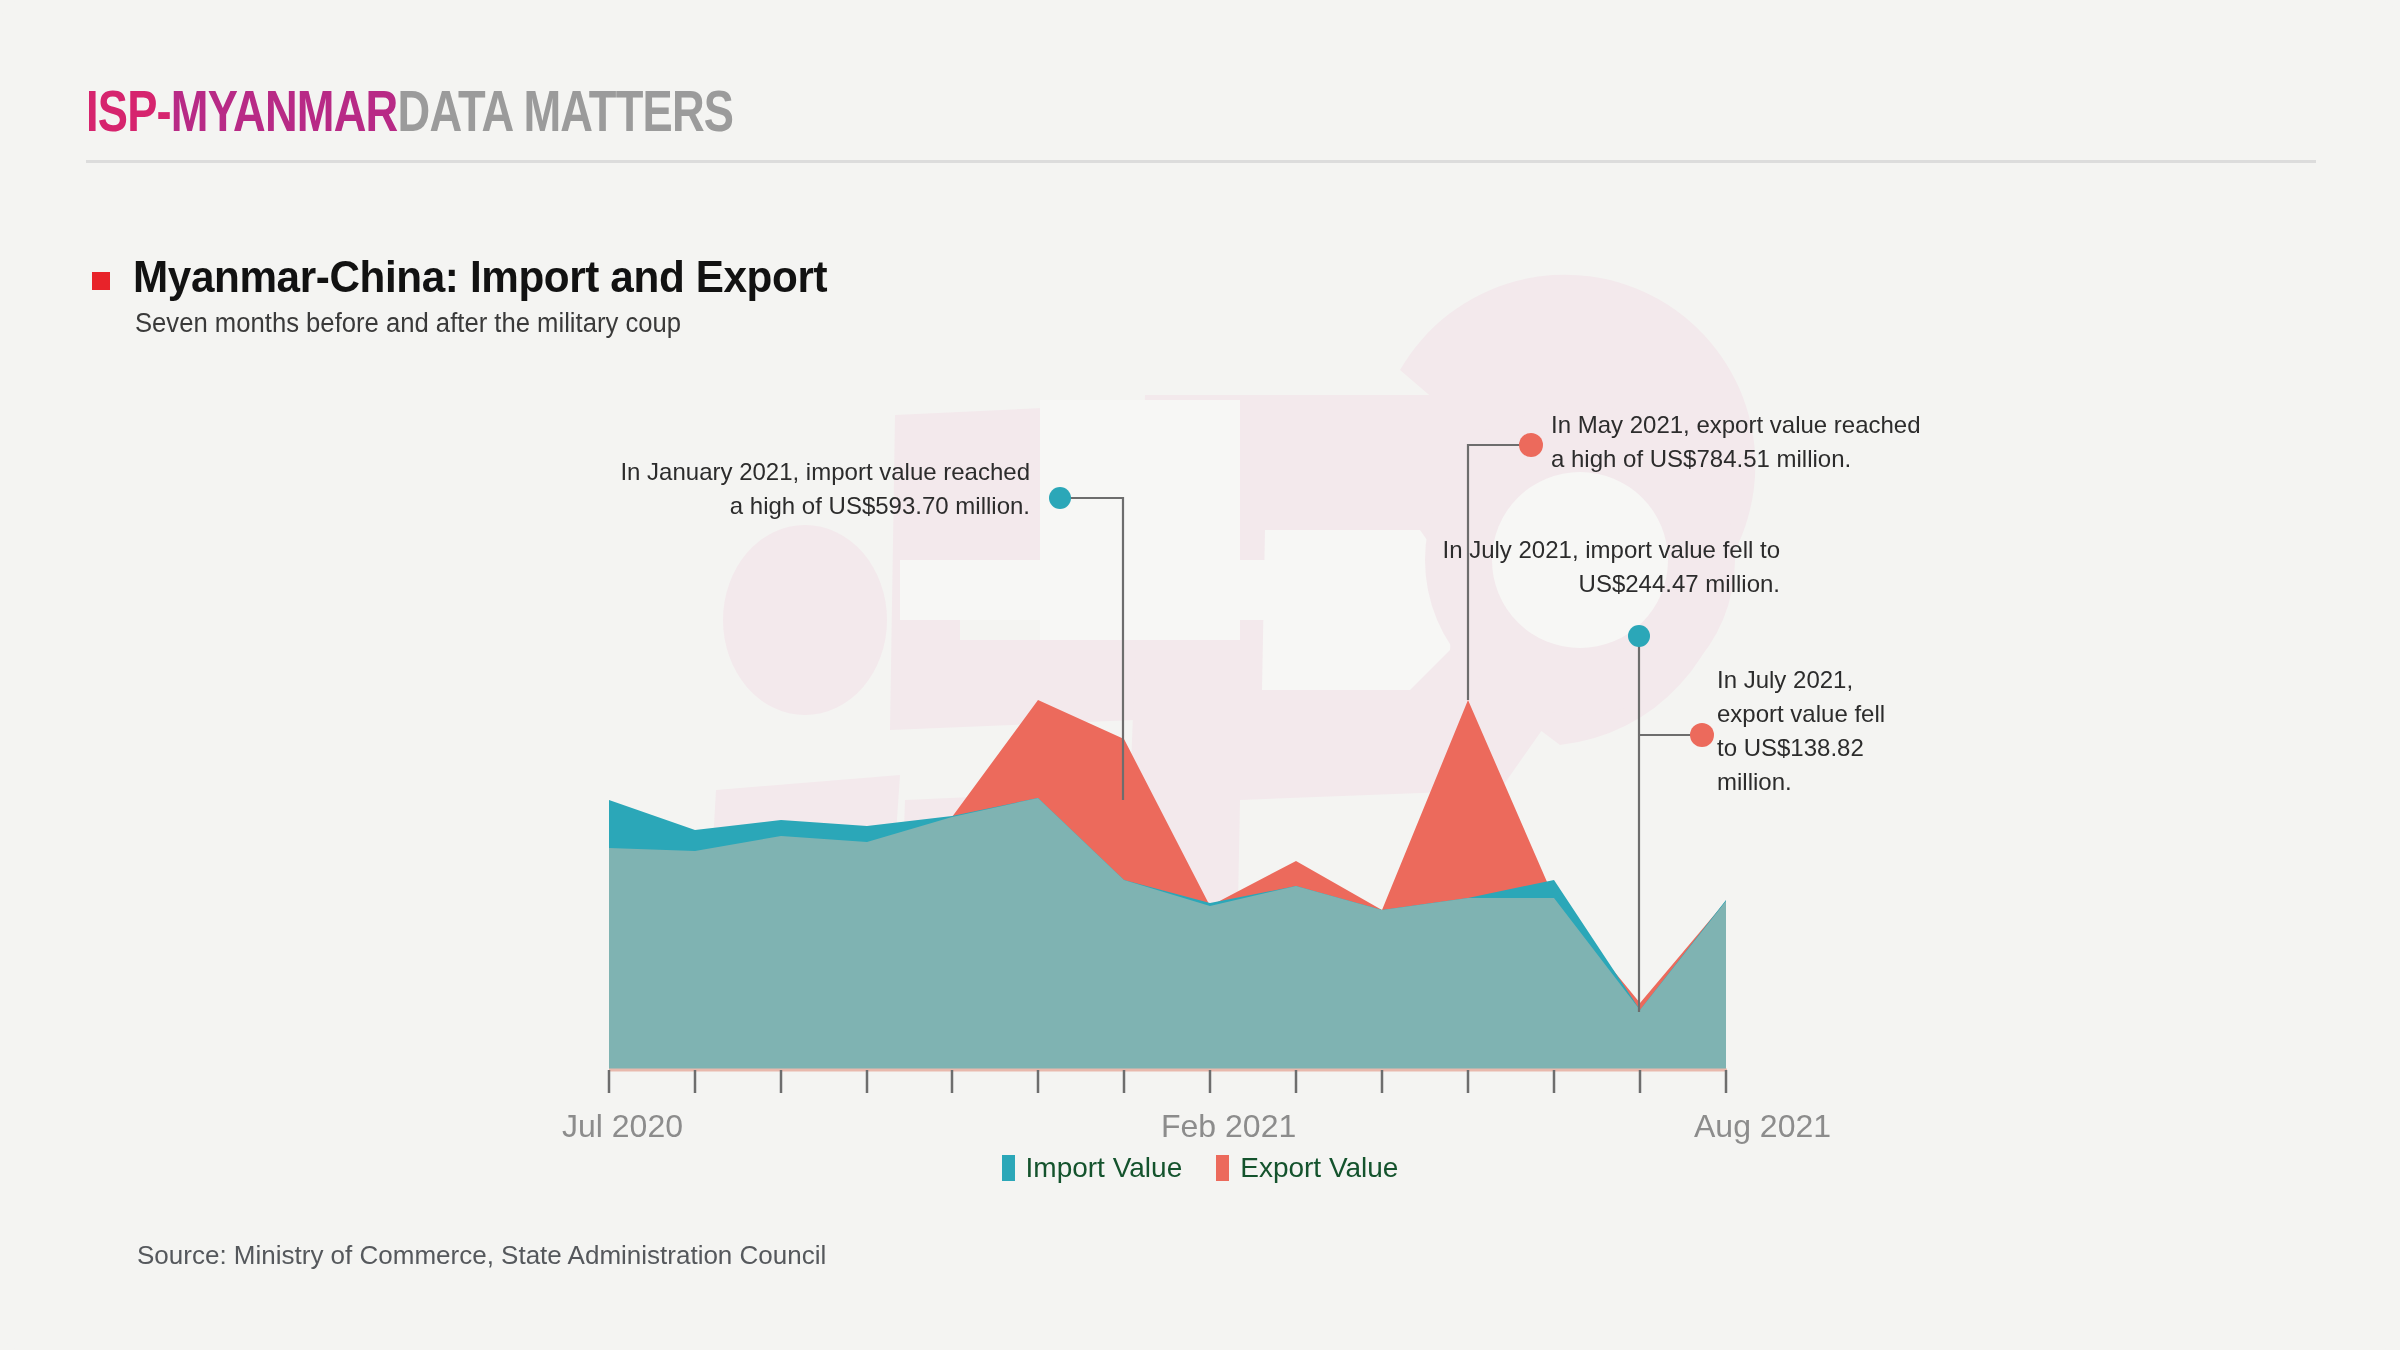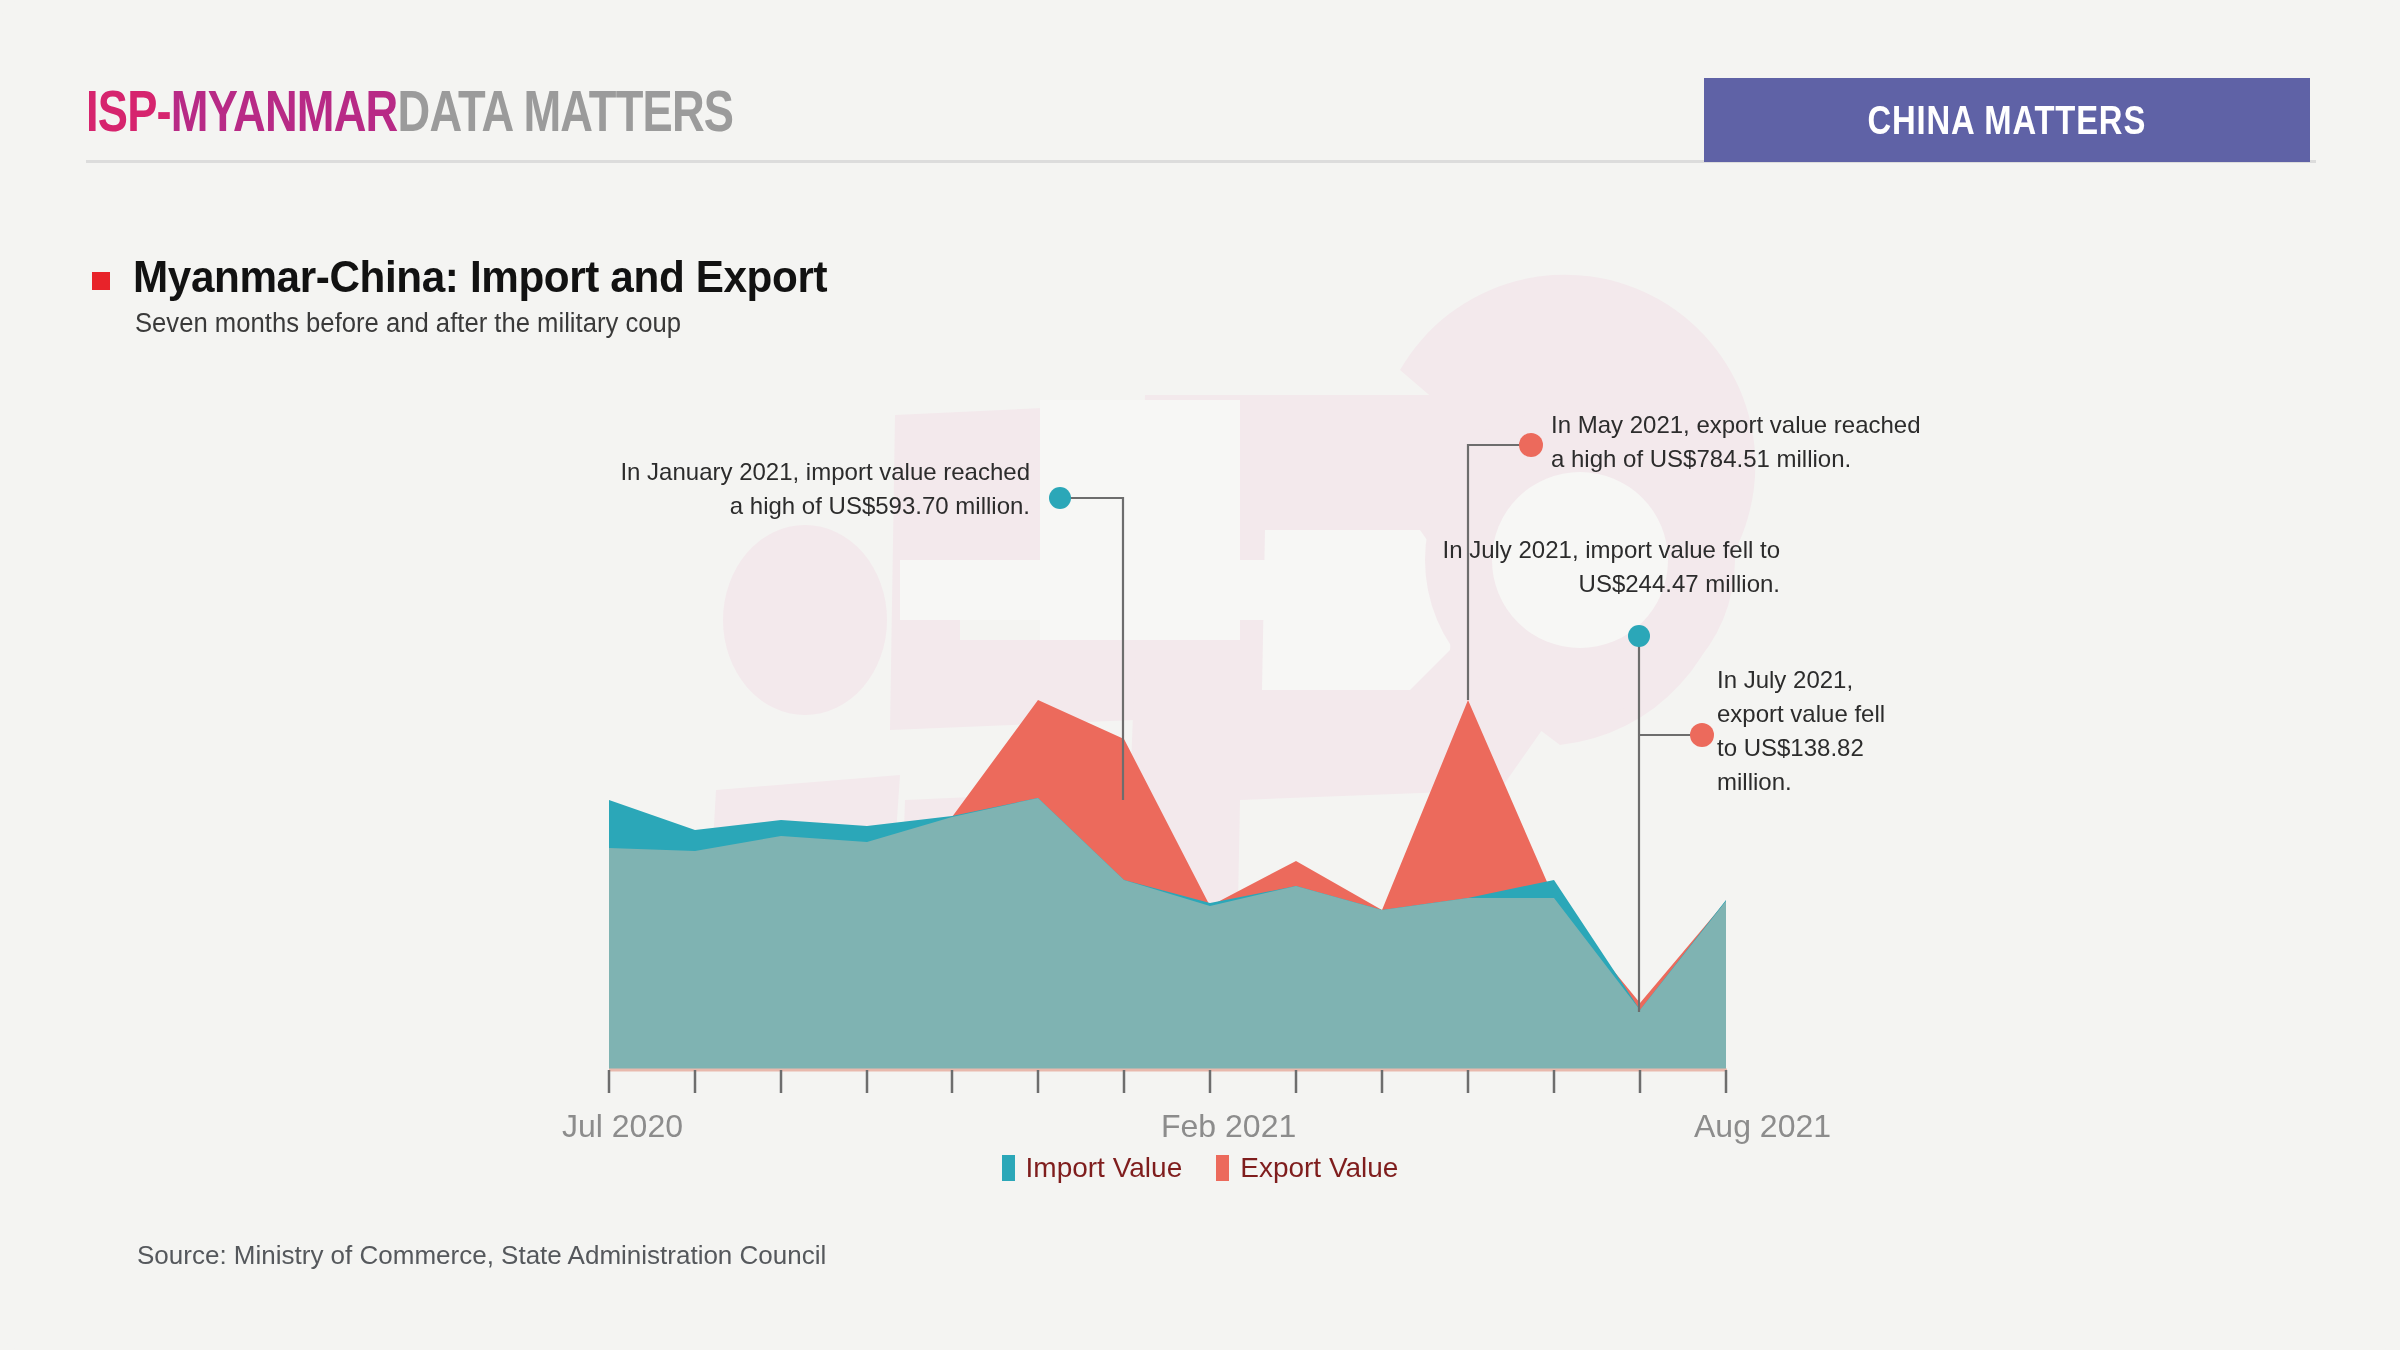--- a/index.html
+++ b/index.html
@@ -113,43 +113,40 @@
 
   
   #legend {
     position: absolute;
     left: 0; top: 1152px; width: 2400px;
     display: flex; justify-content: center; align-items: center;
     gap: 34px;
   }
   .legend-item { display: flex; align-items: center; gap: 11px; }
   .legend-swatch { width: 13px; height: 26px; }
-  .legend-text { font-size: 28px; color: #7f1d1d; white-space: nowrap; }
+  .legend-text { font-size: 28px; color: #14532d; white-space: nowrap; }
 
   
   #source {
     position: absolute;
     left: 137px; top: 1240px;
     font-size: 26px;
     color: #55585c;
     white-space: nowrap;
   }
 </style>
 </head>
 <body>
 
 <div id="page">
 
   <div id="header-rule"></div>
 
   <div id="brand"><span class="b1">ISP-</span><span class="b2">MYANMAR</span><span class="b3">DATA MATTERS</span></div>
 
-  <div id="china-badge">
-    <span>CHINA MATTERS</span>
-  </div>
 
   <div id="title-bullet"></div>
   <div id="page-title">Myanmar-China: Import and Export</div>
   <div id="page-subtitle">Seven months before and after the military coup</div>
 
   <svg id="chart-canvas" viewBox="0 0 2400 1350" xmlns="http://www.w3.org/2000/svg">
 
     <defs>
       <clipPath id="plotclip">
         <rect x="609" y="330" width="1118" height="740"></rect>

